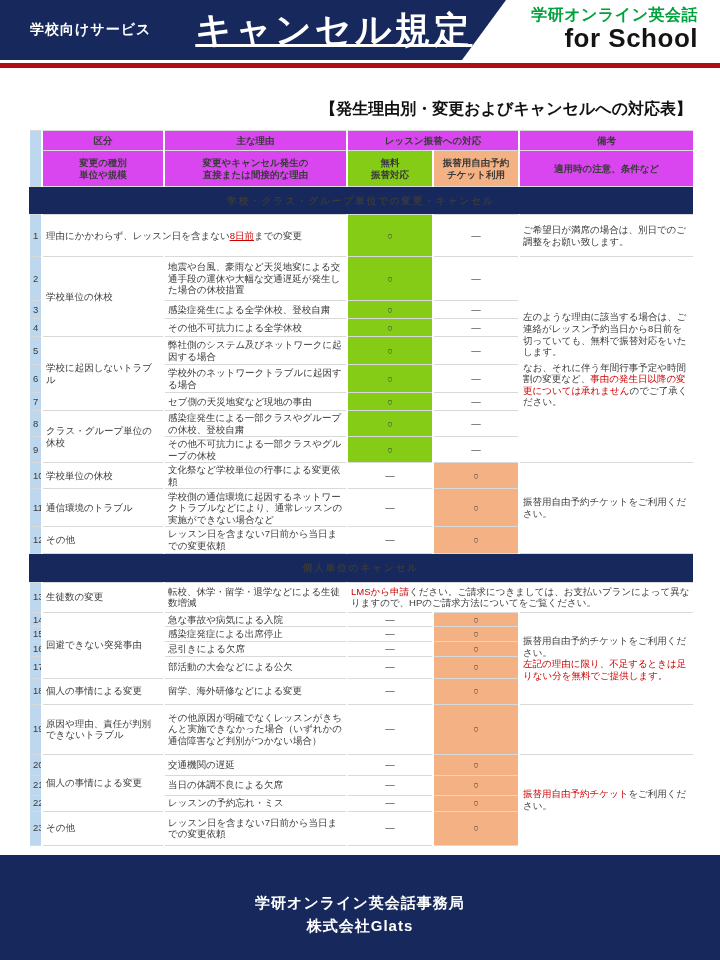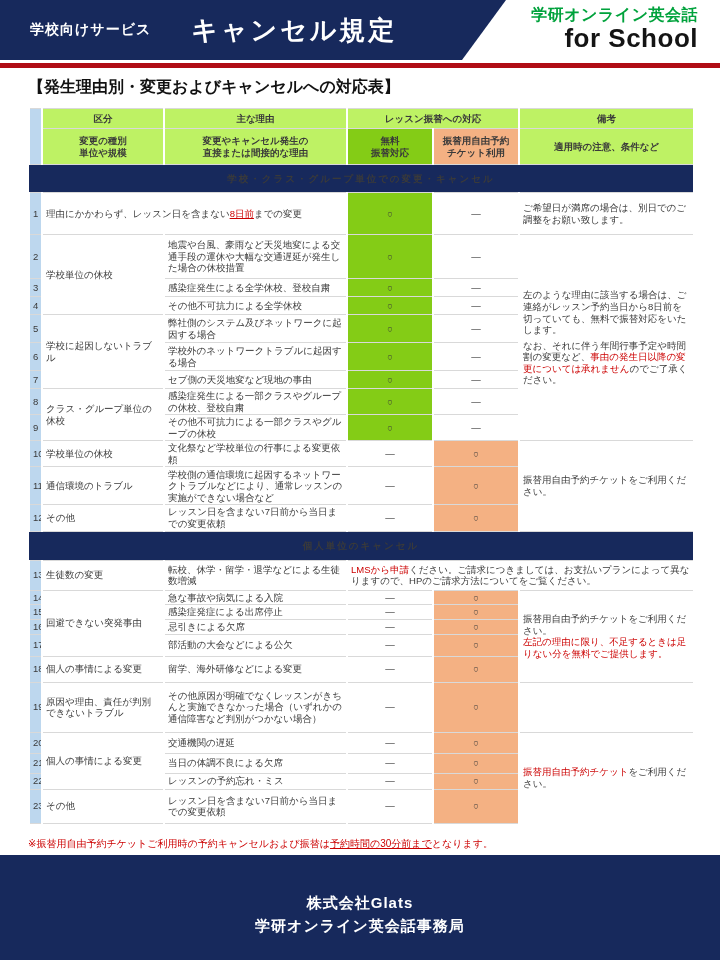--- a/index.html
+++ b/index.html
@@ -9,46 +9,46 @@
     background:#ffffff; overflow:hidden;
     font-family:"Liberation Sans","DejaVu Sans",sans-serif;
     color:#333;
   }
   
   .topbar { position:relative; height:60px; background:#fff; }
   .topbar-navy {
     position:absolute; left:0; top:0; width:100%; height:60px;
     background:#17295c;
     clip-path:polygon(0 0, 506px 0, 462px 100%, 0 100%);
-    display:flex; align-items:center;
+    display:flex; align-items:center;gap:24px;
   }
   .service-label { color:#fff; font-weight:bold; font-size:14px; margin-left:30px; letter-spacing:1px; }
-  .banner-title  { color:#fff; font-weight:bold; font-size:26px; margin-left:40px; letter-spacing:3px; }
+  .banner-title  { color:#fff; font-weight:bold; font-size:36px; margin-left:20px; letter-spacing:3px;text-decoration:underline; }
   .logo { position:absolute; right:22px; top:6px; text-align:right; line-height:1.1; }
   .logo-jp { color:#00a23c; font-weight:bold; font-size:16px; letter-spacing:0.5px; }
   .logo-en { color:#141414; font-weight:bold; font-size:26px; letter-spacing:0.5px; }
   .gap-line { height:3px; background:#fff; }
   .red-line { height:5px; background:#b00d15; }
   
-  .title-row { margin:4px 28px 6px 28px; height:30px; display:flex; justify-content:flex-start; align-items:center; }
+  .title-row { margin:26px 28px 6px 28px; height:30px; display:flex; justify-content:flex-end; align-items:center; }
   .table-title { font-size:16px; font-weight:bold; color:#111; }
   .badge {
     background:#d0000e; color:#fff; font-weight:bold; font-size:16px;
     padding:4px 0; width:158px; text-align:center; border-radius:16px; letter-spacing:2px;
   }
   
   table.policy { border-collapse:collapse; table-layout:fixed; width:664px; margin:0 28px; }
   .policy td {
     border-top:1px solid #d9d9d9; border-left:2px solid #fff;
     vertical-align:middle; font-size:9.5px; line-height:1.22;
     color:#3a3a3a; padding:1px 3px; overflow:hidden;
   }
   .policy tr:last-child td { border-bottom:1px solid #d9d9d9; }
   .num { background:#bdd7ee; text-align:center; padding:1px 0; color:#222; font-size:9.5px; }
-  .hdr { background:#bef264; text-align:center; font-weight:bold; color:#222; font-size:10.5px; }
+  .hdr { background:#d946ef; text-align:center; font-weight:bold; color:#222; font-size:10.5px; }
   .sub { font-size:9.5px; }
   .pre { white-space:pre-line; }
   .pink { background:#84cc16; }
   .orange { background:#f4b183; }
   .mark { text-align:center; font-size:11px; color:#222; }
   .section-td {
     background:#17295c; color:#fff; font-weight:bold; text-align:center;
     font-size:12px; letter-spacing:2px; border-left:none !important;
   }
   .red { color:#cc0000; }
@@ -288,17 +288,17 @@
       <td>レッスン日を含まない7日前から当日までの変更依頼</td>
       <td class="mark">—</td>
       <td class="mark orange">○</td>
     </tr>
     </tbody>
   </table>
 
   <div class="footnote"><span>※振替用自由予約チケットご利用時の予約キャンセルおよび振替は</span><span class="redu">予約時間の30分前まで</span><span>となります。</span></div>
 
   <div class="footer">
+    <div>学研オンライン英会話事務局</div>
     <div>株式会社Glats</div>
-    <div>学研オンライン英会話事務局</div>
   </div>
 
 </div>
 
 </body></html>

